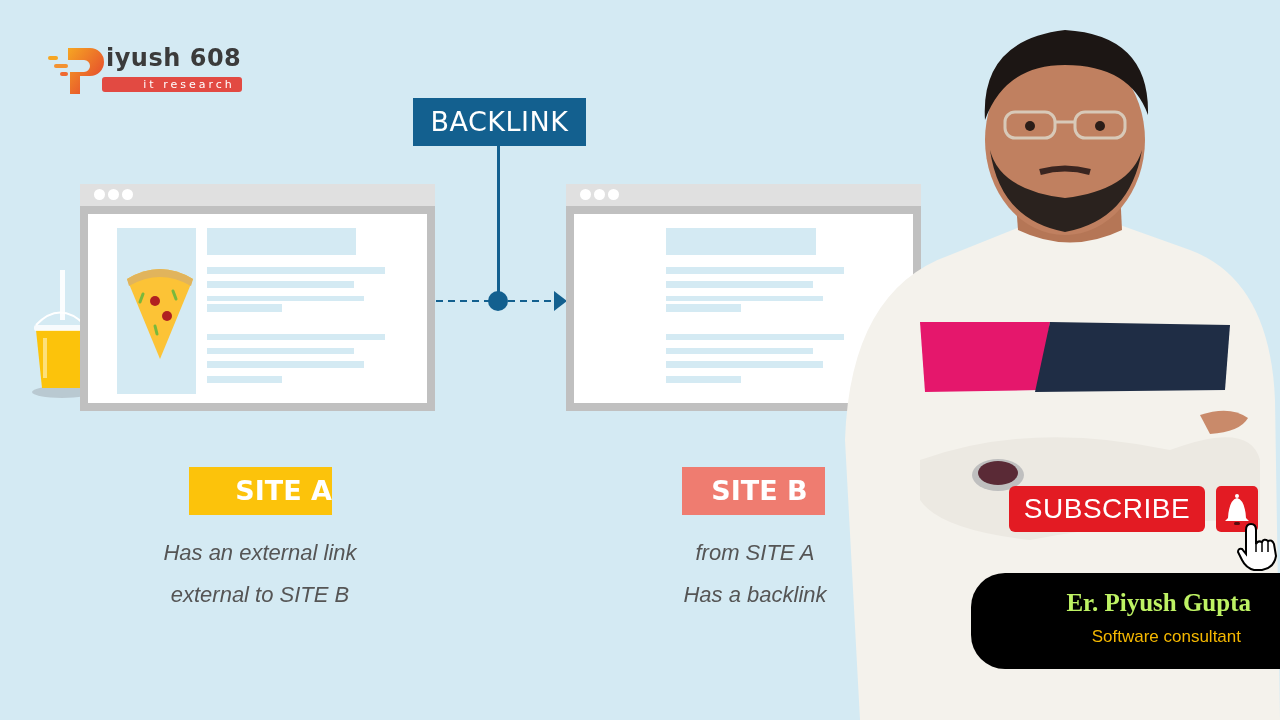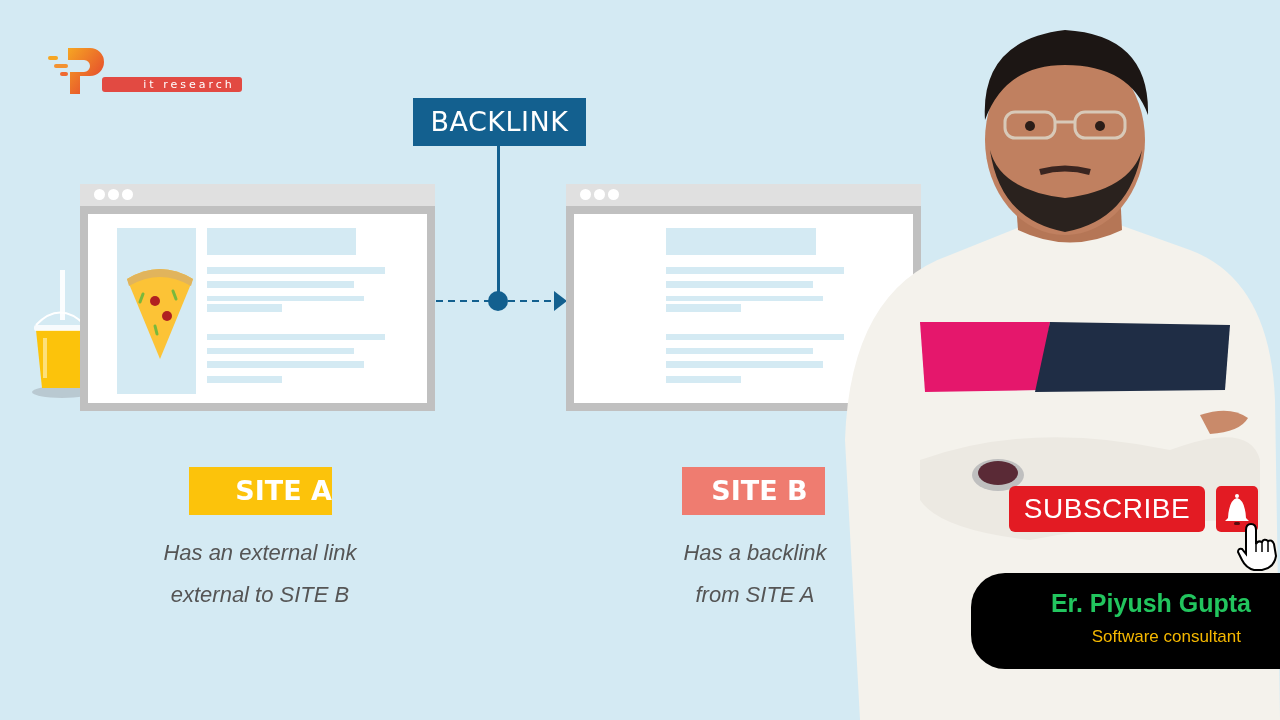--- a/index.html
+++ b/index.html
@@ -42,39 +42,40 @@
   
   .person { left: 830px; top: 20px; width: 450px; height: 700px; }
 
   
   .subscribe { left: 1009px; top: 486px; width: 196px; height: 46px; background: #e31b23; border-radius: 6px; color: #fff; font-size: 28px; text-align: center; line-height: 46px; letter-spacing: 0.5px; }
   .bell-btn { left: 1216px; top: 486px; width: 42px; height: 46px; background: #e31b23; border-radius: 5px; }
   .cursor { left: 1236px; top: 522px; width: 44px; height: 50px; }
 
   
   .namecard { left: 971px; top: 573px; width: 320px; height: 96px; background: #000; border-radius: 34px 0 0 34px; }
-  .name { position: absolute; right: 40px; top: 16px; color: #22c55e; font-weight: bold; font-size: 25px; font-family: Liberation Sans, sans-serif; }
+  .name { position: absolute; right: 40px; top: 16px; color: #bef264; font-weight: bold; font-size: 25px; font-family: Liberation Serif, serif; }
   .role { position: absolute; right: 50px; top: 54px; color: #f5b800; font-size: 17px; }
 </style>
 </head>
 <body>
 
 <div class="abs logo">
   <svg class="abs" style="left:0;top:0" width="62" height="54" viewBox="0 0 62 54">
     <defs>
       <linearGradient id="lg" x1="0" y1="0" x2="1" y2="1">
         <stop offset="0" stop-color="#f6a623"></stop>
           <stop offset="1" stop-color="#e2382f"></stop>
       </linearGradient>
     </defs>
     <rect x="2" y="12" width="10" height="4" rx="2" fill="#f6a623"></rect>
     <rect x="8" y="20" width="14" height="4" rx="2" fill="#f39231"></rect>
     <rect x="14" y="28" width="8" height="4" rx="2" fill="#ef6a30"></rect>
     <path d="M22 4 H44 a14 14 0 0 1 0 28 H34 V50 H24 V28 H38 a6 6 0 0 0 0 -12 H22 Z" fill="url(#lg)"></path>
   </svg>
+  <span class="logo-text">iyush 608</span>
   <span class="logo-sub">it research</span>
 </div>
 
 <div class="abs backlink">BACKLINK</div>
 <div class="abs bl-stem"></div>
 <div class="abs bl-dash" style="left:436px;width:54px"></div>
 <div class="abs bl-dash" style="left:508px;width:46px"></div>
 <div class="abs bl-dot"></div>
 <div class="abs bl-arrow"></div>
 
@@ -144,22 +145,22 @@
 </div>
 
 <div class="abs site-tag site-a">SITE A</div>
 <div class="abs desc desc-a">
   <div>Has an external link</div>
   <div>external to SITE B</div>
 </div>
 
 <div class="abs site-tag site-b">SITE B</div>
 <div class="abs desc desc-b">
+  <div>from SITE A</div>
   <div>Has a backlink</div>
-  <div>from SITE A</div>
 </div>
 
 <svg class="abs person" viewBox="0 0 450 700">
 
   <path d="M30 700 L15 420 Q20 270 120 235 L195 205 Q240 230 290 205 L360 230 Q440 260 445 380 L450 700 Z" fill="#f4f2ec"></path>
 
   <path d="M90 302 L220 302 L210 370 L95 372 Z" fill="#e5176c"></path>
   <path d="M220 302 L400 305 L395 370 L205 372 Z" fill="#1f2d45"></path>
 
   <path d="M90 440 Q200 400 340 430 Q420 400 430 440 L430 500 Q300 500 200 520 Q110 510 90 480 Z" fill="#ece9e2"></path>

